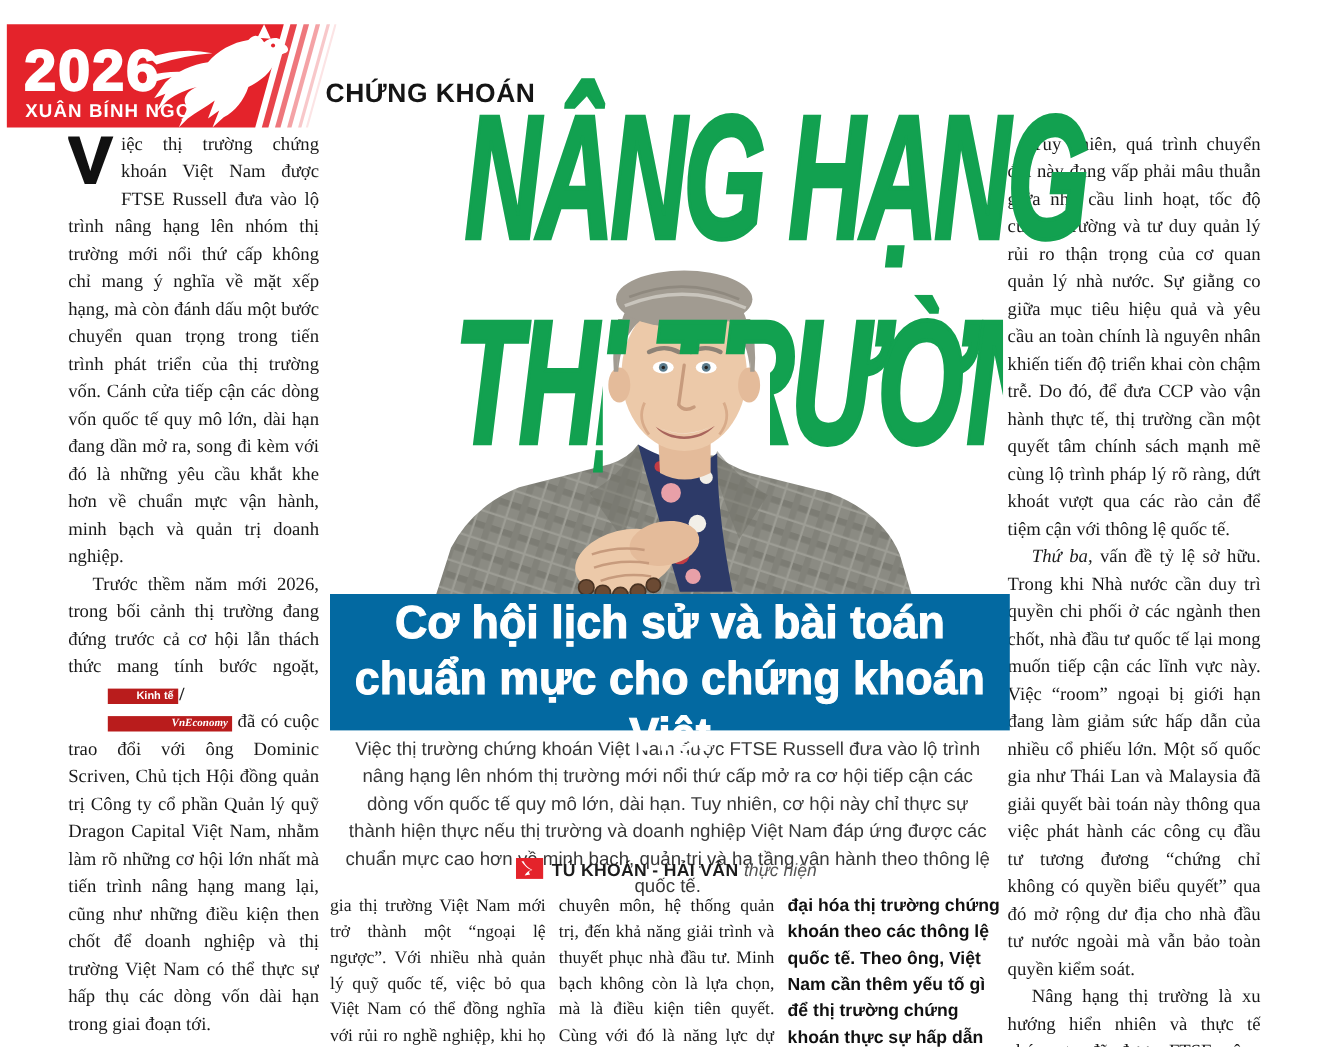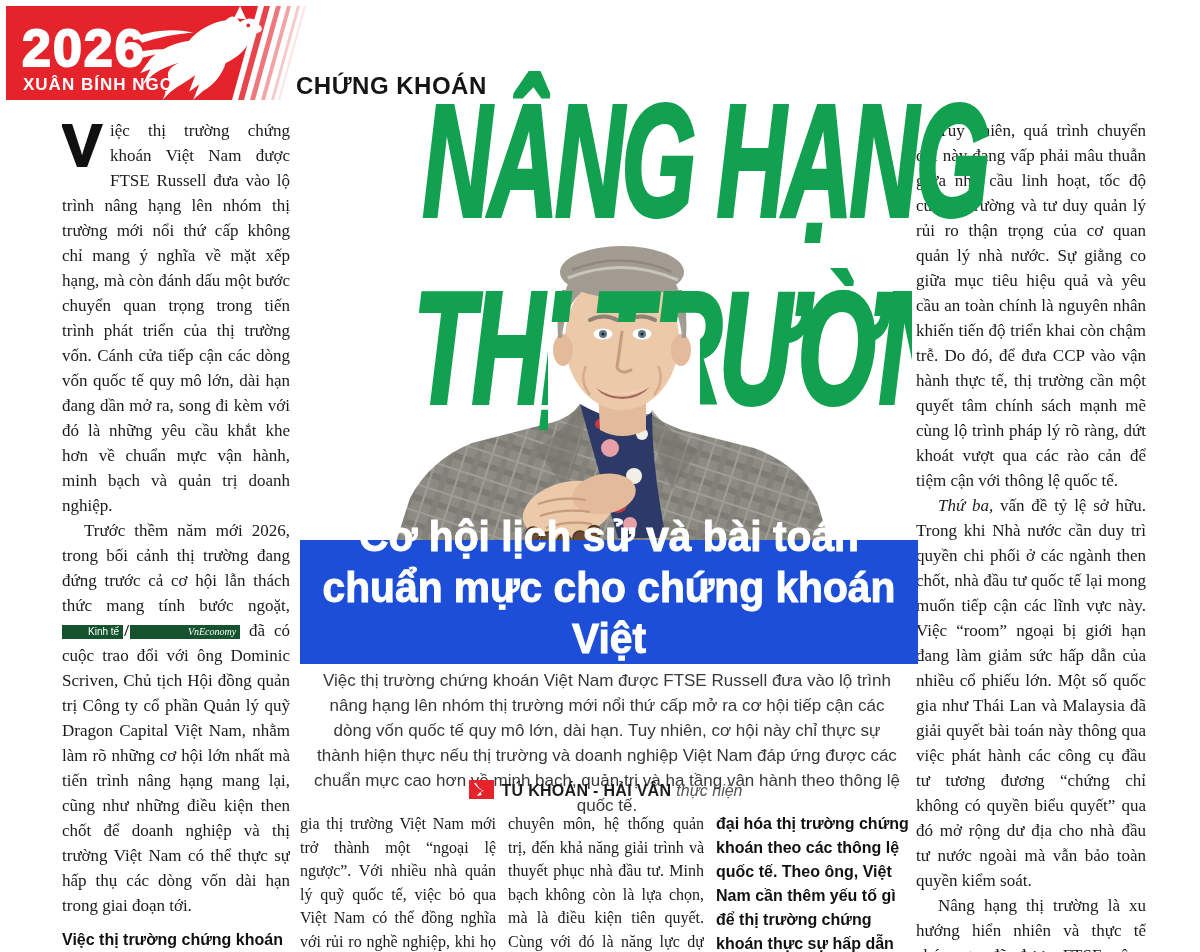--- a/index.html
+++ b/index.html
@@ -1,21 +1,21 @@
 <!DOCTYPE html>
 <html><head>
 <meta charset="utf-8">
 <style>
   html,body{margin:0;padding:0;}
   body{
     width:1200px;height:952px;position:relative;background:#ffffff;
     overflow:hidden;font-family:"Liberation Serif",serif;color:#1a1a1a;
   }
   
-  .masthead{position:absolute;left:6px;top:4px;width:300px;height:102px;}
+  .masthead{position:absolute;left:6px;top:20px;width:300px;height:102px;}
   .section-label{
     position:absolute;left:296px;top:72px;font-family:"Liberation Sans",sans-serif;
     font-weight:bold;font-size:24px;letter-spacing:.5px;color:#151515;
   }
   
   .hl-wrap{position:absolute;left:300px;width:612px;height:210px;z-index:3;pointer-events:none;}
   .hl1{top:81px;}
   .hl2{
     top:268px;
     clip-path:polygon(0 0,100% 0,100% 100%,400px 100%,400px 54px,248px 54px,248px 100%,0 100%);
@@ -24,22 +24,22 @@
     display:block;white-space:nowrap;text-align:center;line-height:1;
     font-family:"Liberation Sans",sans-serif;font-style:italic;font-weight:bold;
     font-size:160px;color:#12A150;-webkit-text-stroke:4px #12A150;
     letter-spacing:-5px;transform:scaleX(.60);transform-origin:50% 0;
   }
   .hl2 .hl-text{transform:scaleX(.63);}
   
   .portrait{position:absolute;left:300px;top:238px;width:612px;height:307px;z-index:2;}
   
   .banner{
-    position:absolute;left:300px;top:540px;width:618px;height:124px;background:#1d4ed8;
-    z-index:4;display:flex;align-items:flex-end;justify-content:center;
+    position:absolute;left:300px;top:540px;width:618px;height:124px;background:#0369a1;
+    z-index:4;display:flex;align-items:flex-start;justify-content:center;
   }
   .banner-text{
     text-align:center;font-family:"Liberation Sans",sans-serif;font-weight:bold;
     color:#ffffff;font-size:42px;line-height:51px;transform:scaleX(.97);
     -webkit-text-stroke:1px #fff;
   }
   
   .lead{
     position:absolute;left:314px;top:668px;width:586px;text-align:center;
     font-family:"Liberation Sans",sans-serif;font-size:17px;line-height:25px;color:#383838;
@@ -65,23 +65,23 @@
   .bcol1{left:300px;} .bcol2{left:508px;} .bcol3{left:716px;}
   .left-col .q{margin-top:10px;margin-bottom:4px;}
   .dropcap{
     float:left;font-family:"Liberation Sans",sans-serif;font-weight:bold;
     font-size:60px;line-height:48px;margin:4px 8px 0 0;color:#111;
     -webkit-text-stroke:2px #111;
   }
   .it{font-style:italic;margin-top:15px;}
   
   .badge{
-    display:inline-block;background:#14532d;color:#fff;
-    font-family:"Liberation Sans",sans-serif;font-weight:normal;font-size:10px;
-    line-height:12px;padding:1px 4px;vertical-align:1px;
+    display:inline-block;background:#b91c1c;color:#fff;
+    font-family:"Liberation Sans",sans-serif;font-weight:bold;font-size:10px;
+    line-height:12px;padding:1px 4px;vertical-align:1px;margin-left:36px;
   }
   .badge-vne{font-family:"Liberation Serif",serif;font-style:italic;padding-left:36px;}
   .slash{font-weight:bold;color:#222;padding:0 1px;}
 </style>
 </head>
 <body>
 
 <div class="masthead">
   <svg width="300" height="102" viewBox="0 0 300 102">
     <polygon points="0,2 252,2 226,96 0,96" fill="#E4232B"></polygon>

